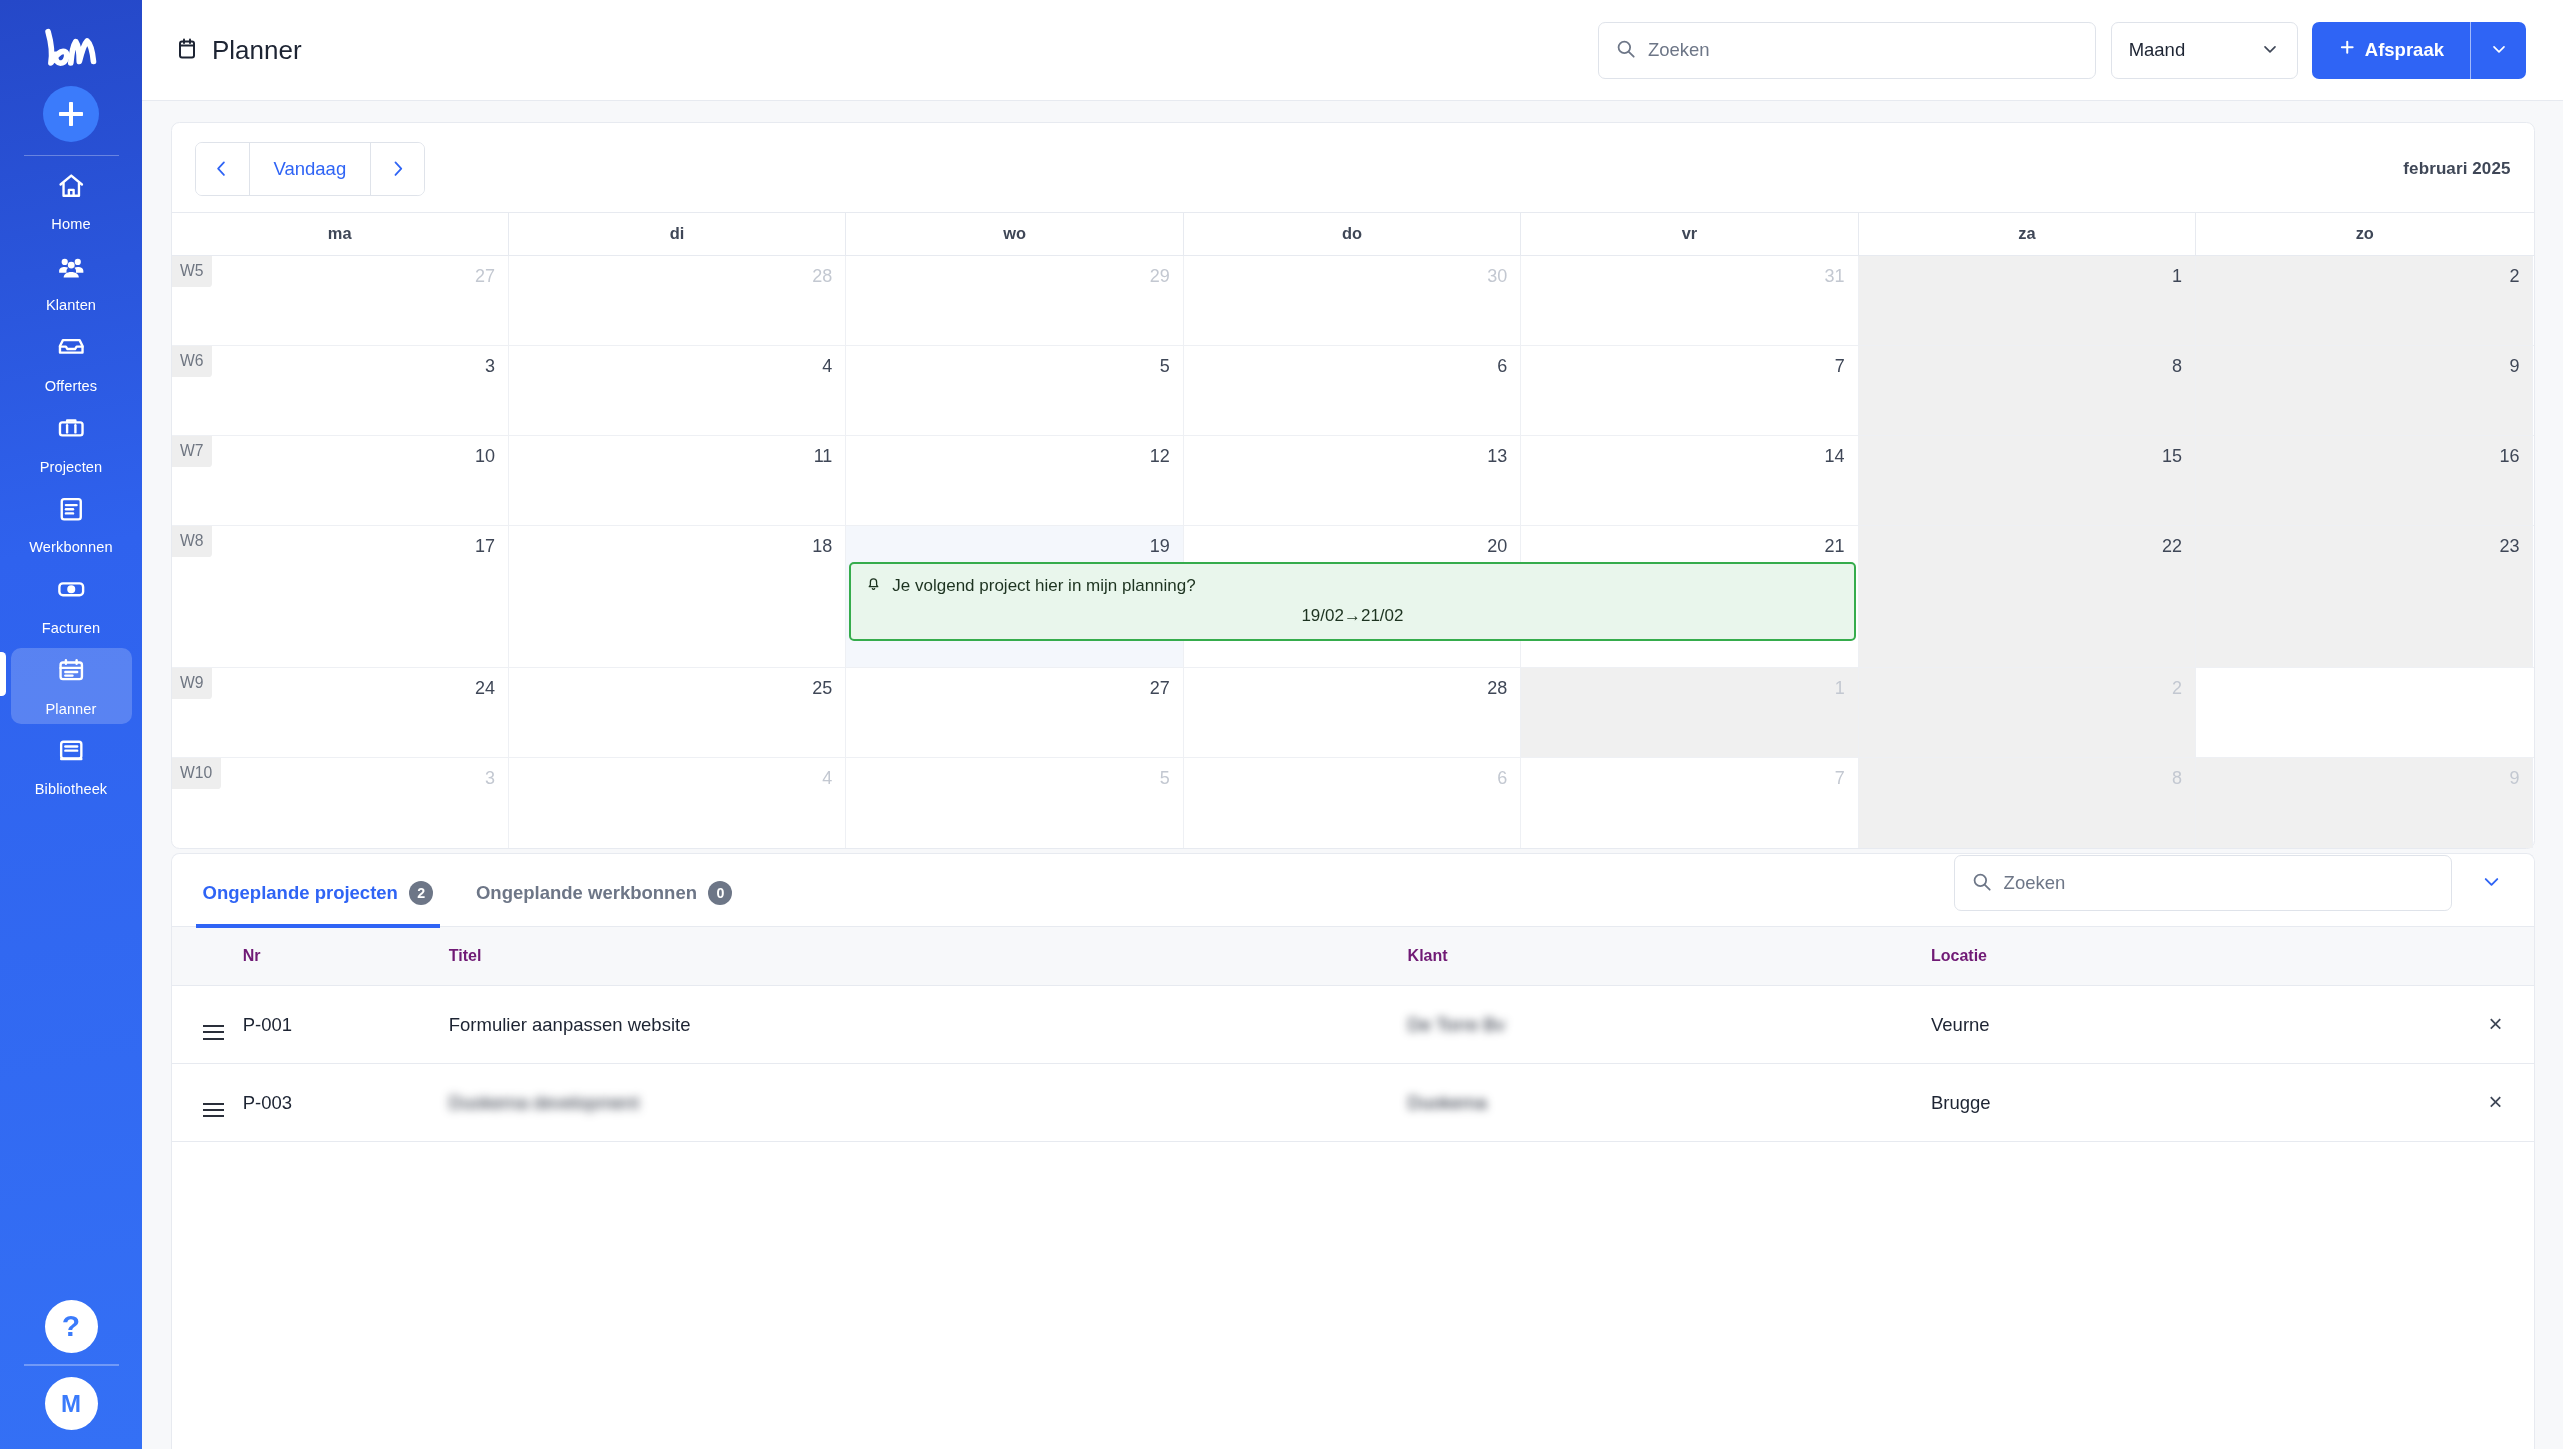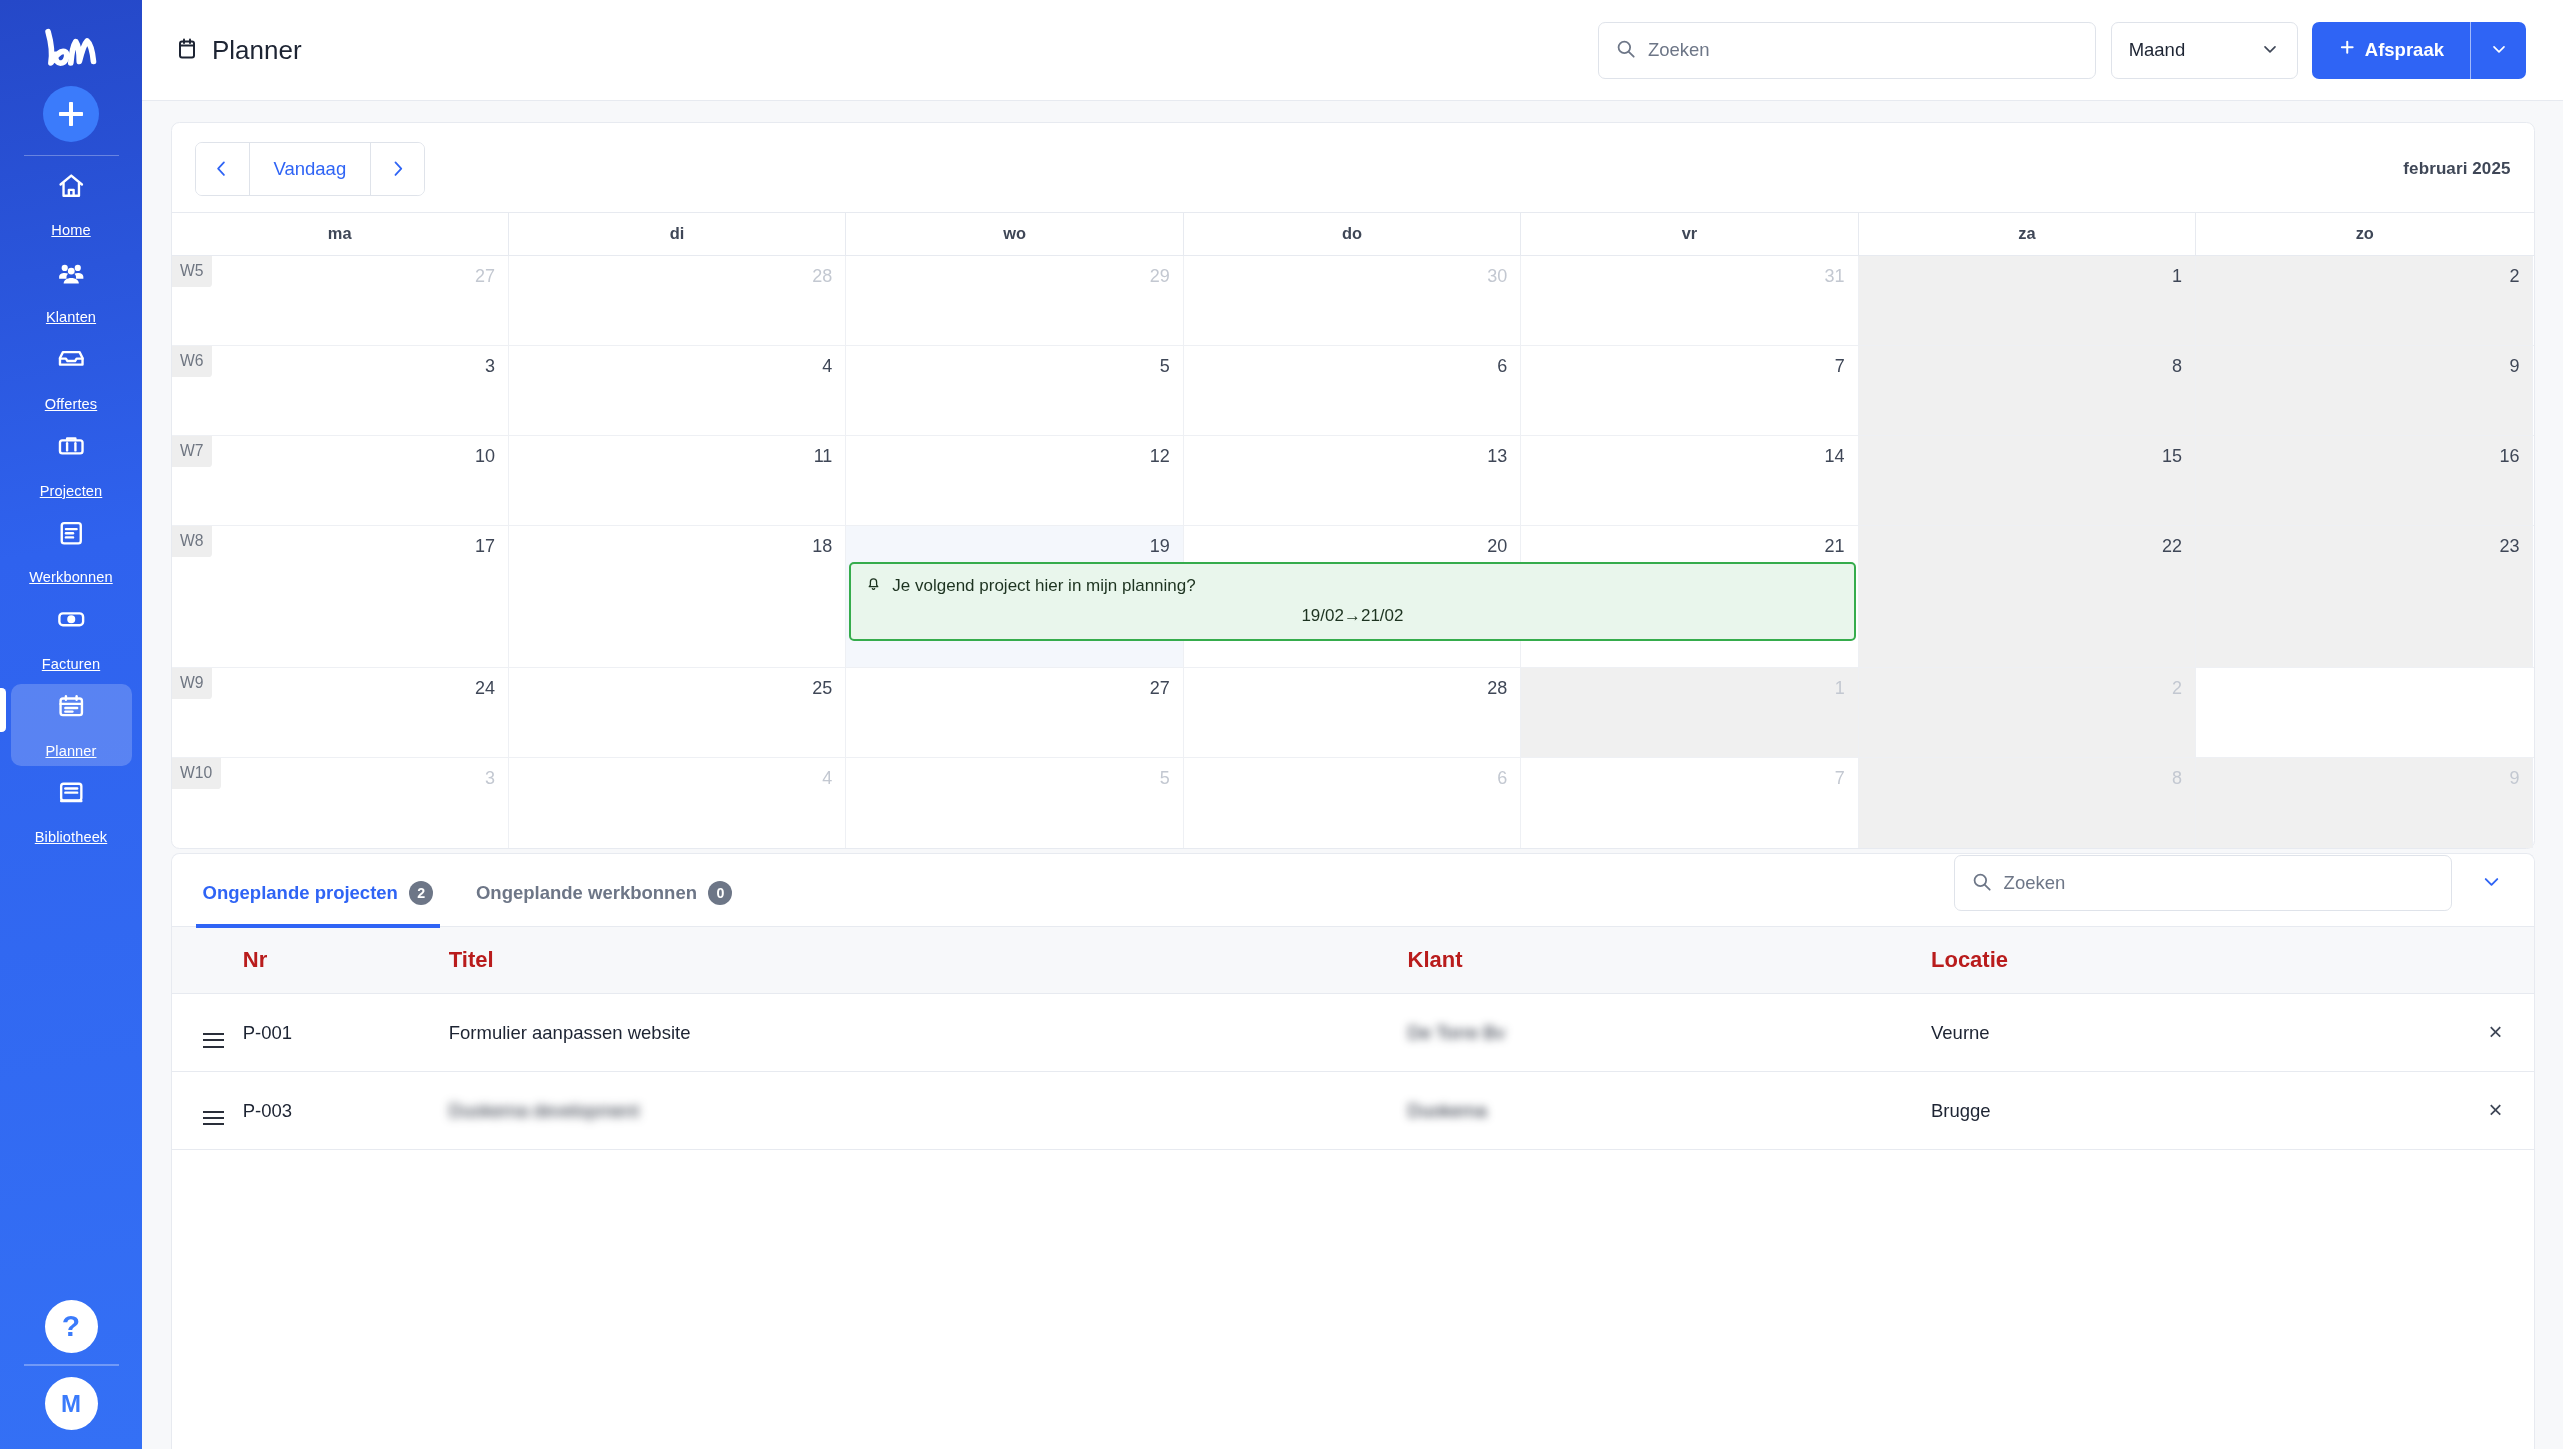--- a/index.html
+++ b/index.html
@@ -31,24 +31,23 @@
   }
   .plus-btn .bar-h { position: absolute; width: 24px; height: 3.2px; background: #fff; border-radius: 0.7px; }
   .plus-btn .bar-v { position: absolute; width: 3.2px; height: 24px; background: #fff; border-radius: 0.7px; }
   .plus-wrap { position: relative; width: 56px; height: 56px; display:flex; align-items:center; justify-content:center;}
   .side-div {
     width: 95px; height: 1.4px; background: rgba(255,255,255,0.30); margin: 13px 0 7.1px 0;
   }
   .nav { width: 100%; display: flex; flex-direction: column; align-items: center; }
   .nav-item {
     width: 121px; padding: 8.5px 0 7.8px 0; margin-bottom: 4.3px;
-    display: flex; flex-direction: column; align-items: center; gap: 23px;
+    display: flex; flex-direction: column; align-items: center; gap: 17px;
     border-radius: 10px; cursor: pointer;
     color: #ffffff;
-    text-decoration: underline;
   }
   .nav-item.active { background: rgba(255,255,255,0.20); }
   .nav-item .nav-label { font-size: 14.6px; letter-spacing: 0.1px; line-height: 1; }
   .nav-item svg { display: block; }
   .active-marker {
     position: absolute; left: 0; width: 5.7px; height: 44px; background: #fff;
     border-top-right-radius: 4.3px; border-bottom-right-radius: 4.3px;
   }
   .side-bottom {
     position: absolute; bottom: 20px; left: 0; width: 142px;
@@ -175,21 +174,21 @@
   .search-box-sm {
     width: 498px; height: 56px; border: 1.1px solid #dfe3ea; border-radius: 7.1px;
     display: flex; align-items: center; padding: 0 15.7px; gap: 11.4px; background: #fff;
   }
   .search-box-sm .ph { font-size: 18.5px; color: #6d7687; }
   .caret-btn { width: 36px; display:flex; align-items:center; justify-content:center; cursor:pointer;}
 
   table.list { width: 100%; border-collapse: collapse; table-layout: fixed; }
   table.list thead th {
     background: #f7f8fa; text-align: left;
-    font-size: 22px; font-weight: bold; color: #b91c1c;
+    font-size: 16px; font-weight: bold; color: #701a75;
     padding: 20px 0 20px 0; border-bottom: 1.4px solid #e7eaf0;
   }
   table.list td {
     font-size: 18.5px; color: #1d2433; padding: 23.5px 0 23.5px 0;
     border-bottom: 1.1px solid #e7eaf0;
   }
   .col-handle { width: 64px; padding-left: 31px !important; }
   .col-nr { width: 185px; }
   .col-titel { width: 861px; }
   .col-klant { width: 470px; }

